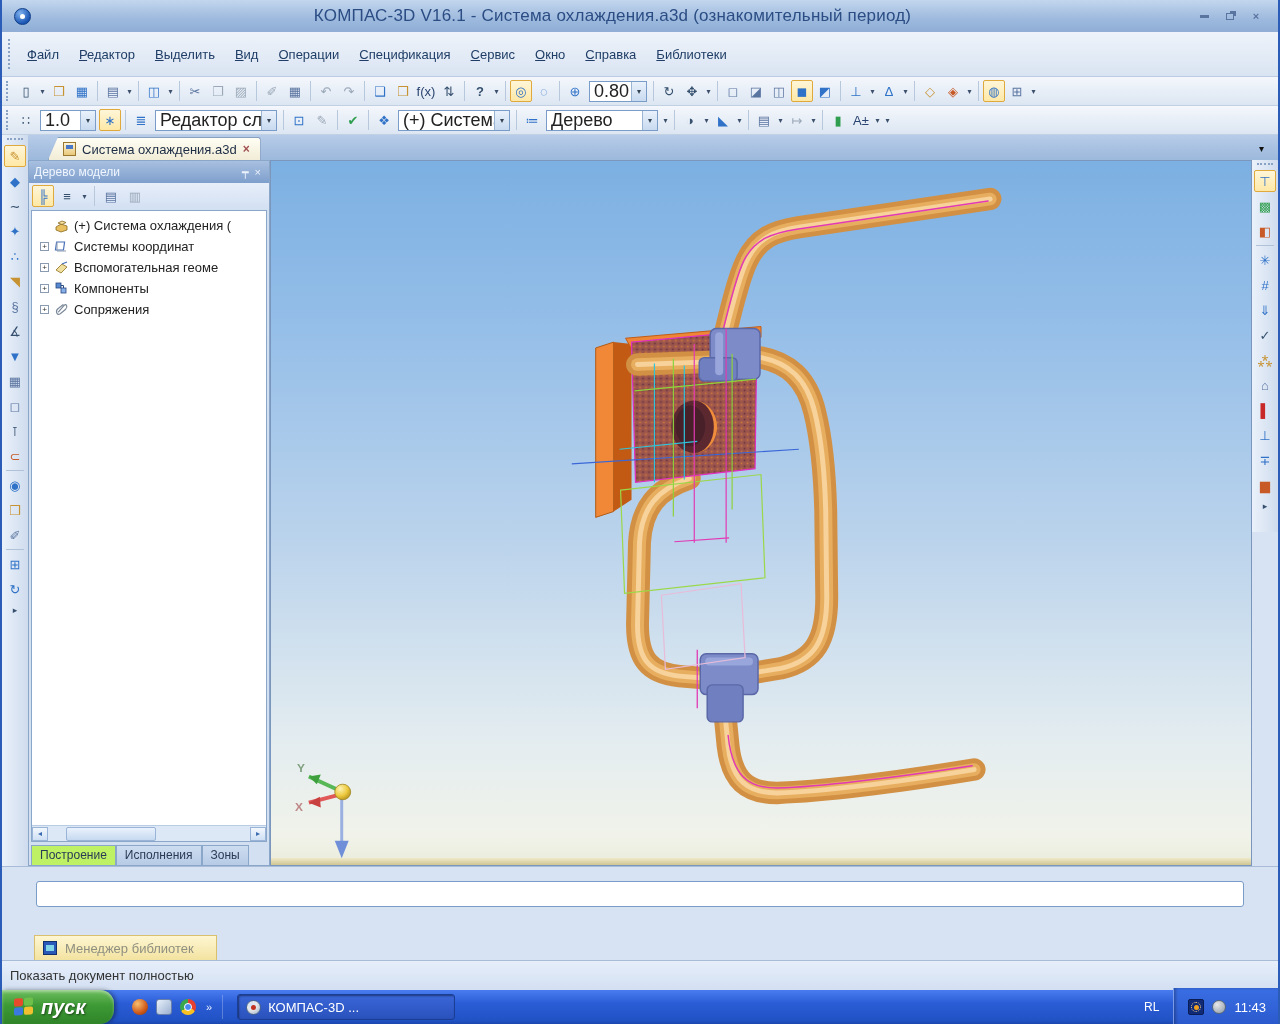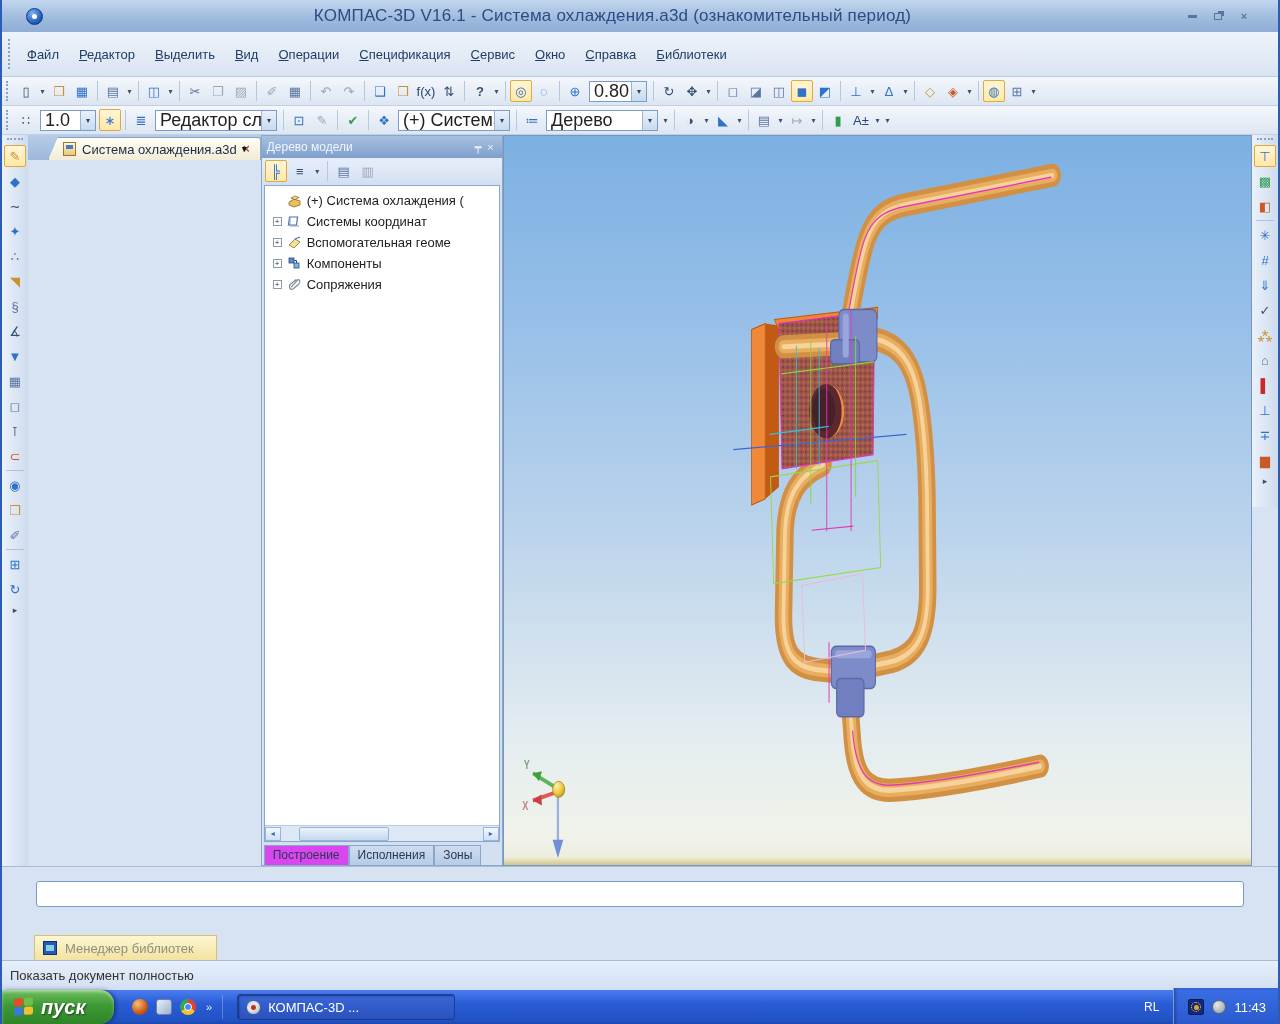--- a/index.html
+++ b/index.html
@@ -1,20 +1,20 @@
 <!DOCTYPE html>
 <html><head>
 <meta charset="utf-8">
 <style>
   *{box-sizing:border-box;margin:0;padding:0;font-family:"Liberation Sans",sans-serif;}
   html,body{width:1280px;height:1024px;overflow:hidden;background:#d7e3f3;}
   .app{width:1280px;height:1024px;display:flex;flex-direction:column;border-left:2px solid #2a5cb8;border-right:2px solid #2a5cb8;}
 
   
-  .titlebar{height:32px;background:linear-gradient(#c3d6ee,#9db9dd 60%,#8fadd6);display:flex;align-items:center;padding:0 24px;flex:0 0 auto;}
+  .titlebar{height:32px;background:linear-gradient(#c3d6ee,#9db9dd 60%,#8fadd6);display:flex;align-items:center;padding:0 12px;flex:0 0 auto;}
   .logo{width:17px;height:17px;border-radius:50%;background:radial-gradient(circle at 35% 30%,#7fb2ef,#1b56b4 70%);border:1px solid #0f3c86;position:relative;flex:0 0 auto;}
   .logo:before{content:"";position:absolute;left:5px;top:5px;width:5px;height:5px;background:#fff;border-radius:50%;}
   .title-text{flex:1;text-align:center;font-size:17px;color:#2b4d84;letter-spacing:.2px;}
   .winbtns{display:flex;gap:6px;}
   .wbtn{width:20px;height:16px;display:flex;align-items:center;justify-content:center;color:#5a74a0;font-size:11px;font-weight:bold;}
   .wbtn .bar{width:9px;height:3px;background:#5a74a0;}
   .wbtn .rest{width:8px;height:7px;border:1px solid #5a74a0;box-shadow:3px -3px 0 -1px #5a74a0;}
 
   
   .menubar{height:45px;background:linear-gradient(#eef3fa,#d9e4f2);display:flex;align-items:center;gap:2px;padding:0 6px;border-bottom:1px solid #bccbe0;flex:0 0 auto;}
@@ -36,21 +36,21 @@
   .combo .cv{flex:1;font-size:18px;padding:0 4px;color:#222;white-space:nowrap;overflow:hidden;}
   .combo .cb{width:15px;height:100%;background:linear-gradient(#e9f1fb,#c8daf0);border-left:1px solid #9ab4d4;display:flex;align-items:center;justify-content:center;font-size:8px;color:#345;}
 
   
   .content{flex:1;display:flex;min-height:0;}
   .vtoolbar{width:26px;background:linear-gradient(90deg,#eaf1fa,#cfdcee);display:flex;flex-direction:column;align-items:center;padding:3px 0;gap:3px;flex:0 0 auto;}
   .vtoolbar .hgrip{width:60%;border-top:2px dotted #8aa2c4;height:4px;}
   .vtoolbar .vsep{height:1px;width:18px;background:#b0c2d8;}
   .vtoolbar .tbi{width:22px;height:22px;}
   .expand-btn{font-size:9px;color:#35506e;margin-top:2px;}
-  .center-col{flex:1;display:flex;flex-direction:row;min-width:0;}
+  .center-col{flex:1;display:flex;flex-direction:column;min-width:0;}
   .tabbar{height:25px;background:linear-gradient(#b7cce8,#9cb8dc);display:flex;align-items:flex-end;padding:0 0 0 20px;flex:0 0 auto;position:relative;}
   .doc-tab{height:23px;display:flex;align-items:center;gap:6px;background:linear-gradient(#fffef4,#f1ecd6);border:1px solid #8aa0c0;border-bottom:none;border-radius:5px 3px 0 0;padding:0 10px 0 14px;clip-path:polygon(10px 0,100% 0,100% 100%,0 100%);}
   .doc-icon{width:13px;height:14px;background:linear-gradient(#fdf4d8,#e8c878);border:1px solid #9a7830;position:relative;}
   .doc-icon:before{content:"";position:absolute;inset:2px 2px 6px 2px;background:#4a78c8;}
   .doc-tab .lbl{font-size:13px;color:#1c2c44;}
   .tab-x{color:#a05050;font-size:12px;font-weight:bold;}
   .tabbar-dd{position:absolute;right:14px;top:8px;font-size:10px;color:#111;}
 
   
   .workrow{flex:1;display:flex;min-height:0;}
@@ -64,21 +64,21 @@
   .titem{display:flex;align-items:center;gap:5px;height:21px;font-size:13px;color:#222;white-space:nowrap;}
   .exp{width:9px;height:9px;border:1px solid #8a9ab0;background:#fff;font-size:8px;line-height:7px;text-align:center;color:#333;margin-left:6px;flex:0 0 auto;}
   .noexp{width:9px;margin-left:6px;flex:0 0 auto;}
   .ticon{width:15px;height:15px;flex:0 0 auto;}
   .hscroll{height:16px;display:flex;align-items:center;background:#dce8f6;border-top:1px solid #b8cce4;}
   .sbtn{width:16px;height:14px;background:linear-gradient(#f2f7fd,#cfe0f4);border:1px solid #9ab4d8;color:#3a6ab0;font-size:8px;display:flex;align-items:center;justify-content:center;}
   .strack{flex:1;height:14px;position:relative;}
   .sthumb{position:absolute;left:18px;width:90px;top:0;height:14px;background:linear-gradient(#eaf2fc,#c6d9f0);border:1px solid #9ab4d8;border-radius:2px;}
   .tree-tabs{height:22px;display:flex;align-items:flex-end;padding-left:2px;background:#d3e0f2;}
   .ttab{font-size:12px;padding:2px 8px 3px;color:#2a3a55;background:linear-gradient(#cddcf0,#b7cbe6);border:1px solid #8aa6c8;border-bottom:none;}
-  .ttab.active{background:#d946ef;font-weight:normal;}
+  .ttab.active{background:#bef264;font-weight:normal;}
 
   
   .viewport{flex:1;position:relative;border:1px solid #7a96bc;background:linear-gradient(#7cb0e2 0%,#93bde8 22%,#bcd4ec 55%,#e3ecf0 82%,#f1f3ea 96%,#e9ecda 100%);min-width:0;}
   .viewport svg{position:absolute;inset:0;width:100%;height:100%;}
   .vbottom{position:absolute;left:0;right:0;bottom:0;height:7px;background:linear-gradient(#efe9c8,#cfc694);}
 
   
   .propbar{height:66px;background:#d7e3f3;border-top:1px solid #a8bcd8;padding:14px 34px 0;flex:0 0 auto;}
   .propfield{height:26px;background:#fff;border:1px solid #7a9cc8;border-radius:3px;}
   .librow{height:28px;background:#d7e3f3;display:flex;align-items:flex-end;padding-left:32px;flex:0 0 auto;}

